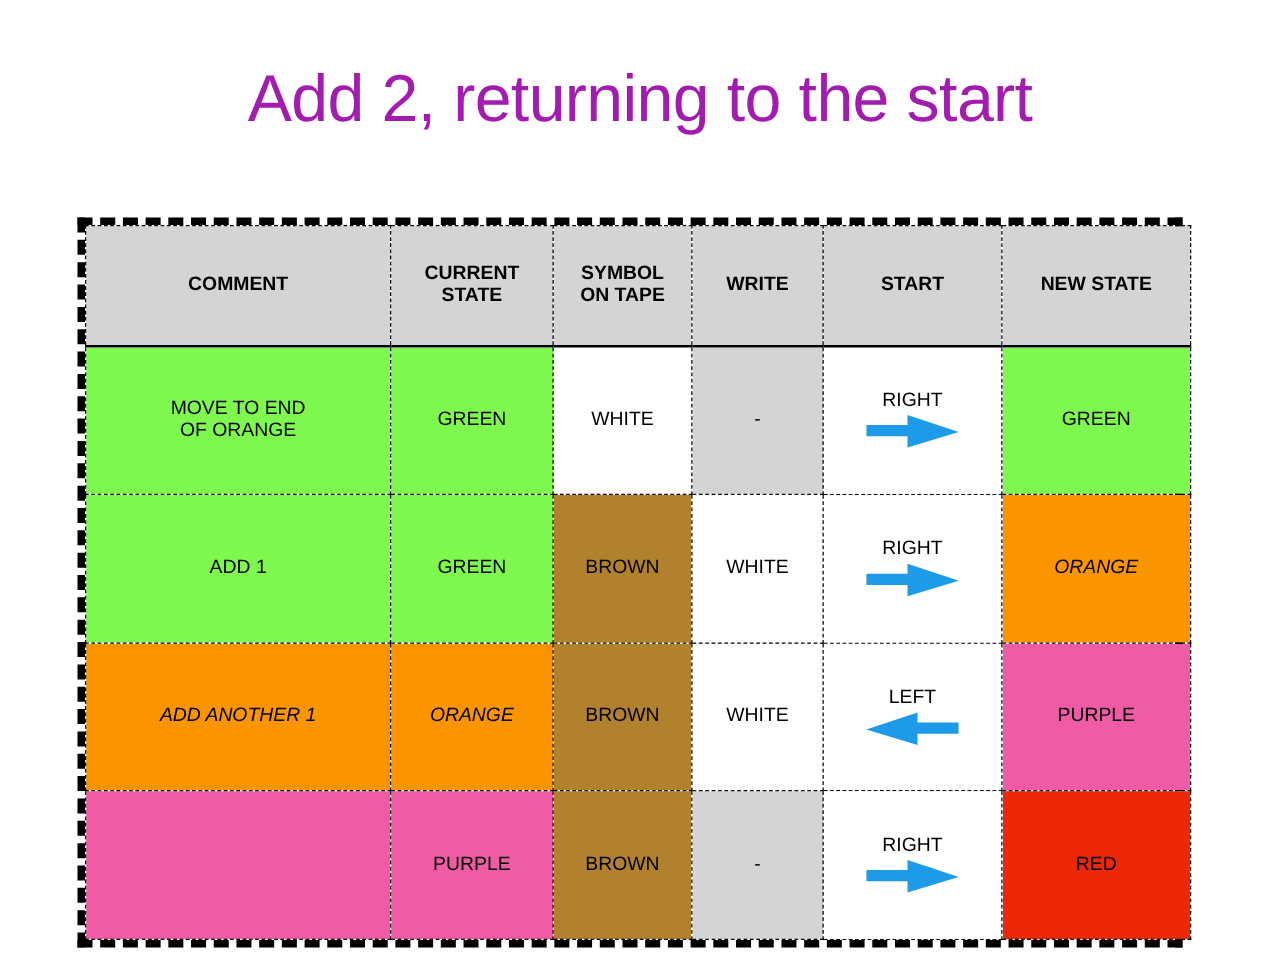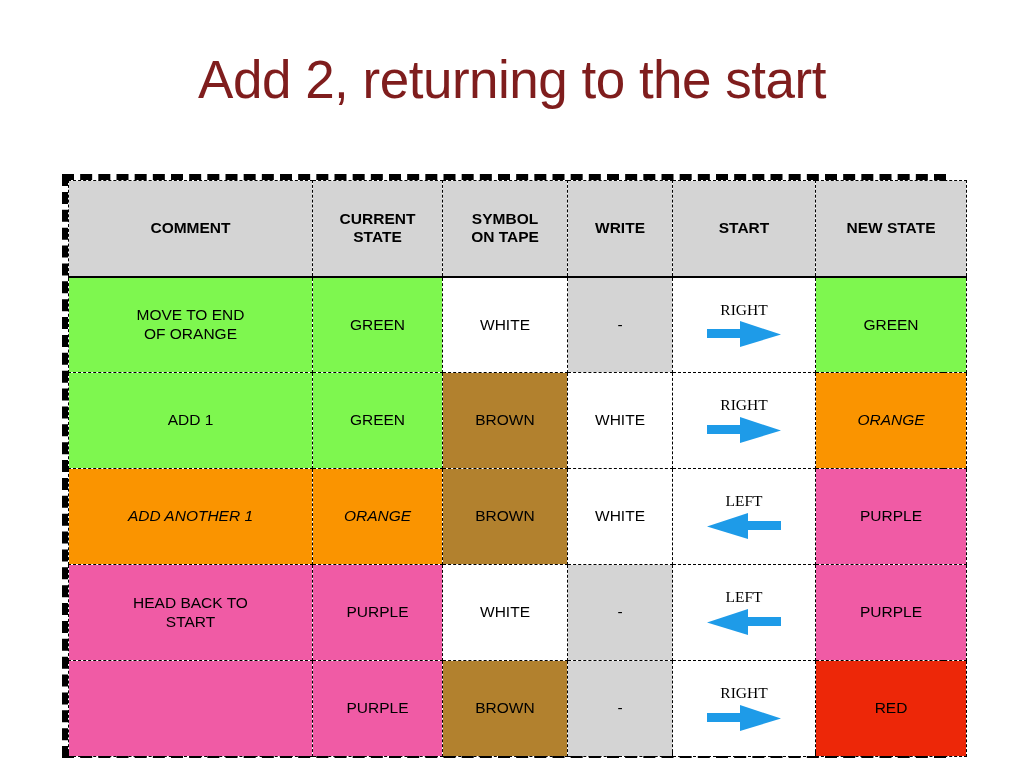--- a/index.html
+++ b/index.html
@@ -27,21 +27,21 @@
     position: absolute;
     left: 0;
     top: 52px;
     width: 1024px;
     text-align: center;
     font-size: 53px;
     font-weight: 400;
     line-height: 1.05;
     letter-spacing: -0.5px;
     white-space: nowrap;
-    color: #7f1d1d;
+    color: #a21caf;
   }
 
   
   .table-wrap {
     position: absolute;
     left: 62px;
     top: 174px;
     width: 884px;
     height: 584px;
     border: 6px dashed #000000;
@@ -64,21 +64,21 @@
     font-size: 15.5px;
     font-weight: 400;
     line-height: 1.18;
     box-sizing: border-box;
     overflow: hidden;
   }
 
   
   .c0 { width: 244px; }
   .c1 { width: 130px; }
-  .c2 { width: 125px; }
+  .c2 { width: 111px; }
   .c3 { width: 105px; }
   .c4 { width: 143px; }
   .c5 { width: 151px; }
 
   
   table.tm thead th {
     height: 96px;
     background: #d4d4d4;
     font-weight: 700;
     font-size: 15.5px;
@@ -102,21 +102,20 @@
   .move-cell {
     position: relative;
   }
   .move-inner {
     display: flex;
     flex-direction: column;
     align-items: center;
     justify-content: center;
     gap: 1px;
     height: 100%;
-    font-family: Liberation Serif, serif;
   }
   .move-label {
     font-size: 15.5px;
     line-height: 1;
   }
   .arrow {
     display: block;
     width: 74px;
     height: 30px;
   }
@@ -210,38 +209,20 @@
                   <g transform="scale(-1,1) translate(-74,0)" fill="#1E9BE8">
                     <rect x="0" y="11" width="38" height="9"></rect>
                     <polygon points="33,3 74,16.5 33,29"></polygon>
                   </g>
                 </svg>
               </div>
             </td>
             <td class="c5 bg-pink">PURPLE</td>
           </tr>
           <tr>
-            <td class="c0 cmt bg-pink"><span>HEAD BACK TO</span><br><span>START</span></td>
-            <td class="c1 bg-pink">PURPLE</td>
-            <td class="c2 bg-white">WHITE</td>
-            <td class="c3 bg-grey dash">-</td>
-            <td class="c4 move-cell bg-white">
-              <div class="move-inner">
-                <span class="move-label">LEFT</span>
-                <svg class="arrow" viewBox="0 0 74 30">
-                  <g transform="scale(-1,1) translate(-74,0)" fill="#1E9BE8">
-                    <rect x="0" y="11" width="38" height="9"></rect>
-                    <polygon points="33,3 74,16.5 33,29"></polygon>
-                  </g>
-                </svg>
-              </div>
-            </td>
-            <td class="c5 bg-pink">PURPLE</td>
-          </tr>
-          <tr>
             <td class="c0 cmt bg-pink"></td>
             <td class="c1 bg-pink">PURPLE</td>
             <td class="c2 bg-brown">BROWN</td>
             <td class="c3 bg-grey dash">-</td>
             <td class="c4 move-cell bg-white">
               <div class="move-inner">
                 <span class="move-label">RIGHT</span>
                 <svg class="arrow" viewBox="0 0 74 30">
                   <g fill="#1E9BE8">
                     <rect x="0" y="11" width="38" height="9"></rect>

